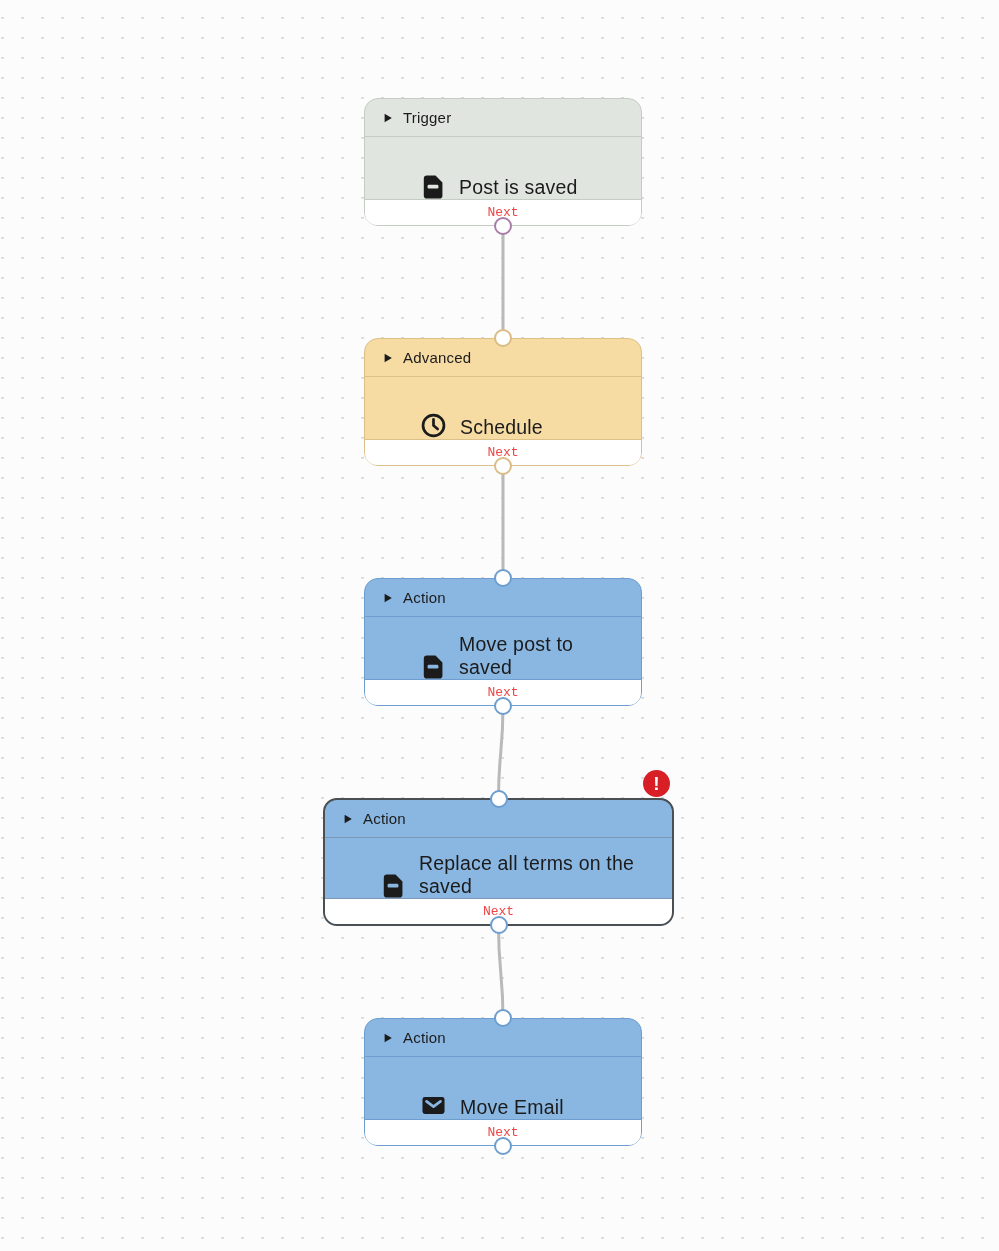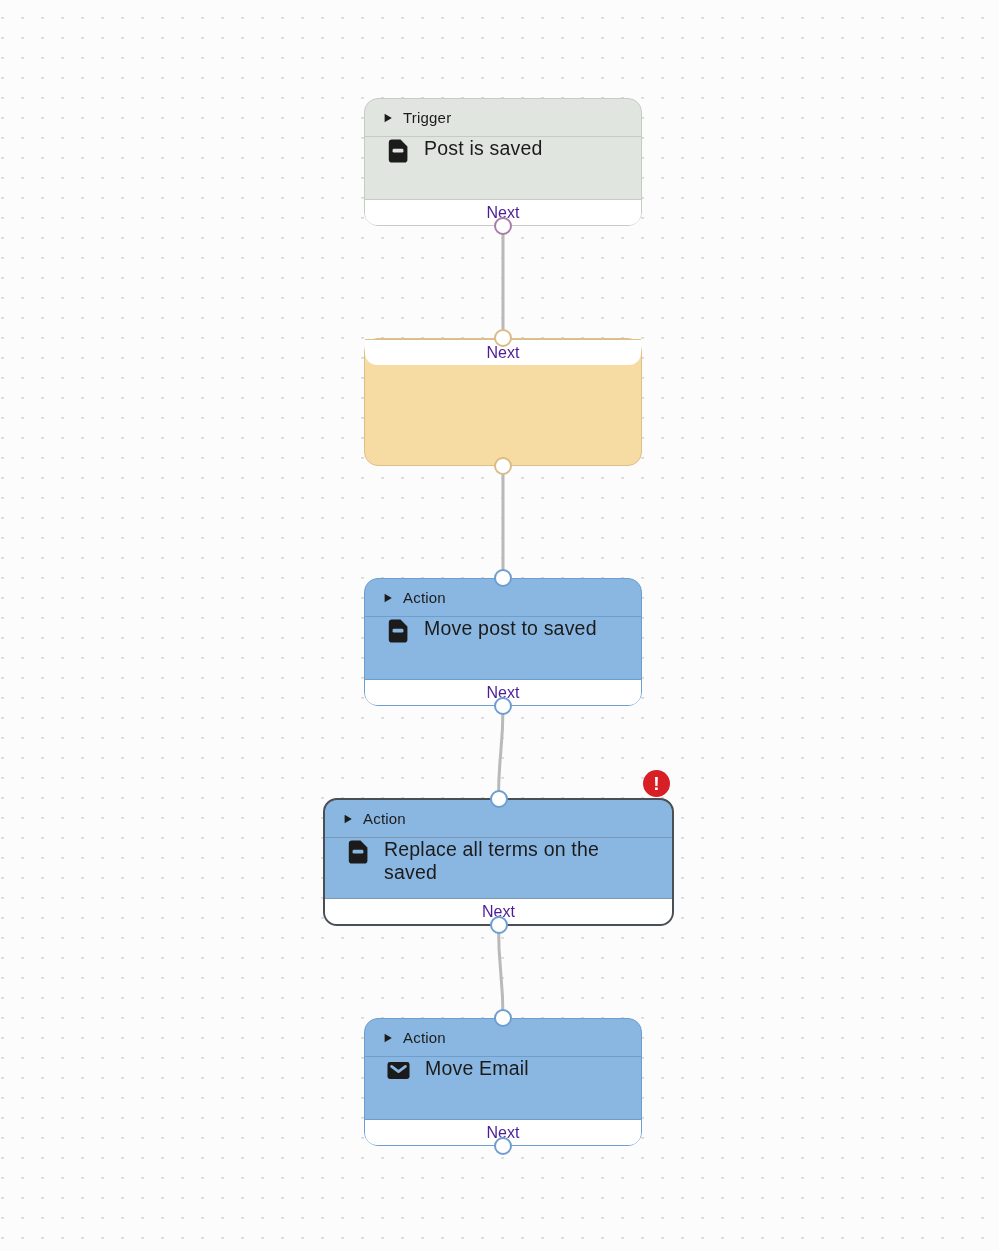--- a/index.html
+++ b/index.html
@@ -54,42 +54,44 @@
     align-items: center;
     gap: 10px;
     padding: 0 18px;
     border-bottom: 1px solid var(--divider);
     font-size: 15px;
     letter-spacing: .2px;
   }
   .node-body {
     flex: 1 1 auto;
     display: flex;
-    align-items: flex-start;
+    align-items: flex-end;
     gap: 13px;
     padding: 0 20px;
     font-size: 19.5px;
     letter-spacing: .2px;
+    margin-left: 35px;
   }
   .node-body .body-icon {
     display: flex;
     align-items: center;
     color: var(--bg); 
   }
   .node-footer {
     flex: 0 0 auto;
     height: 25px;
     background: #ffffff;
     border-top: 1px solid var(--divider);
     border-radius: 0 0 12px 12px;
     display: flex;
     align-items: center;
     justify-content: center;
-    font-size: 16px;
-    color: #4c1d95;
+    font-size: 13px;
+    color: #ef4444;
+    font-family: Liberation Mono, monospace;
   }
   .port {
     position: absolute;
     left: 50%;
     transform: translateX(-50%);
     width: 18px;
     height: 18px;
     box-sizing: border-box;
     background: #fff;
     border: 2.5px solid var(--port);
@@ -161,20 +163,35 @@
           <rect x="7" y="10.8" width="10" height="3.6" rx="1.2" fill="currentColor"></rect>
         </svg>
       </span>
       <span>Post is saved</span>
     </div>
     <div class="node-footer">Next</div>
     <span class="port port-bottom"></span>
   </div>
 
   <div class="node n1" style="--bg: #f6dba3; --border: #dcc08a; --divider: #dcc08a; --port: #d9bc86;">
+    <div class="node-header">
+      <svg viewBox="0 0 10 10" width="10" height="10">
+          <path d="M1.6 0.8 8.8 5 1.6 9.2z" fill="#1b1b1b"></path>
+        </svg>
+      <span>Advanced</span>
+    </div>
+    <div class="node-body">
+      <span class="body-icon">
+        <svg viewBox="0 0 24 24" width="27" height="27" fill="none" stroke="#1b1b1b" stroke-width="2.4">
+          <circle cx="12" cy="12" r="9.3"></circle>
+          <path d="M12 6.6 V12 l3.7 3.1" stroke-linecap="round" stroke-linejoin="round"></path>
+        </svg>
+      </span>
+      <span>Schedule</span>
+    </div>
     <div class="node-footer">Next</div>
     <span class="port port-top"></span>
     <span class="port port-bottom"></span>
   </div>
 
   <div class="node n2" style="--bg: #8ab7e2; --border: #6d9ecf; --divider: #6d9ecf; --port: #6d9ecf;">
     <div class="node-header">
       <svg viewBox="0 0 10 10" width="10" height="10">
           <path d="M1.6 0.8 8.8 5 1.6 9.2z" fill="#1b1b1b"></path>
         </svg>

